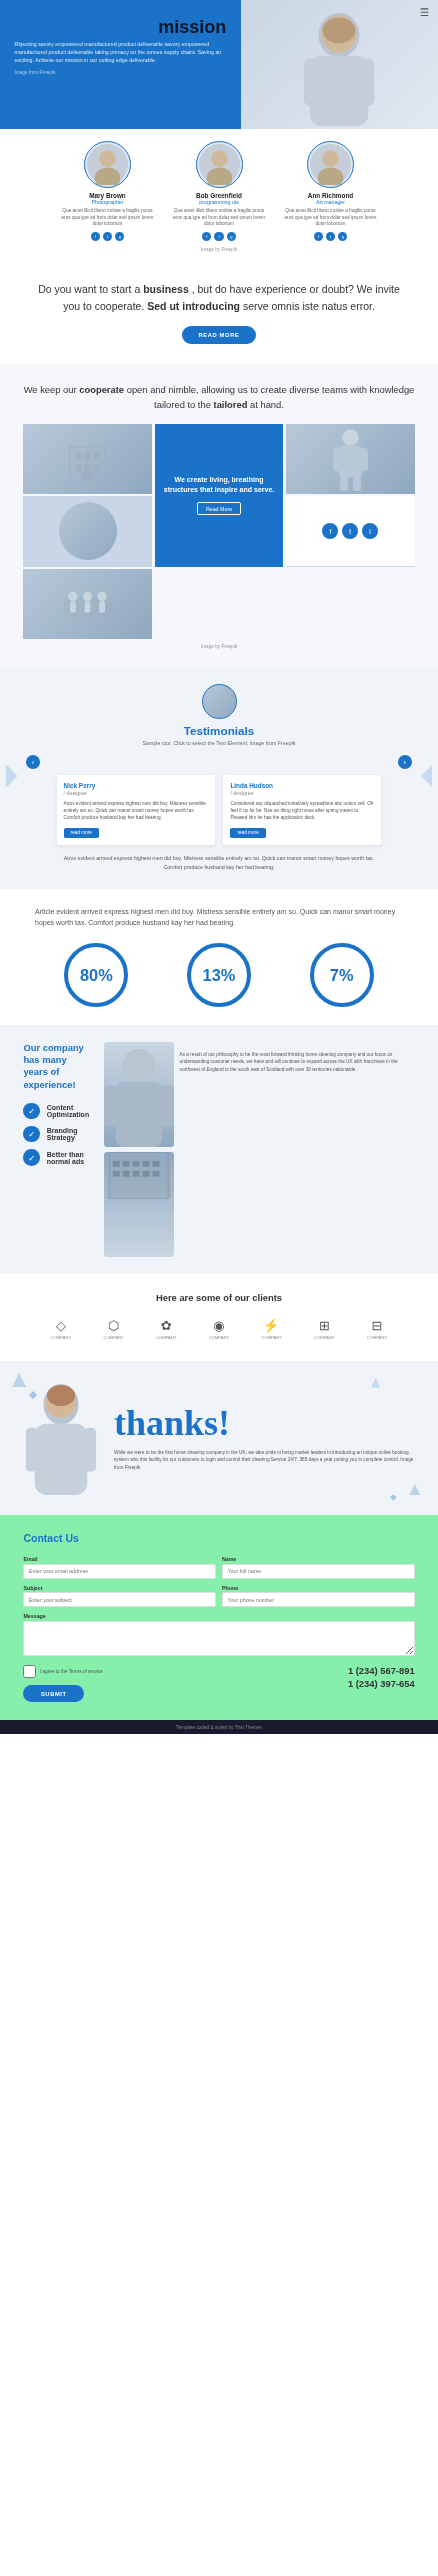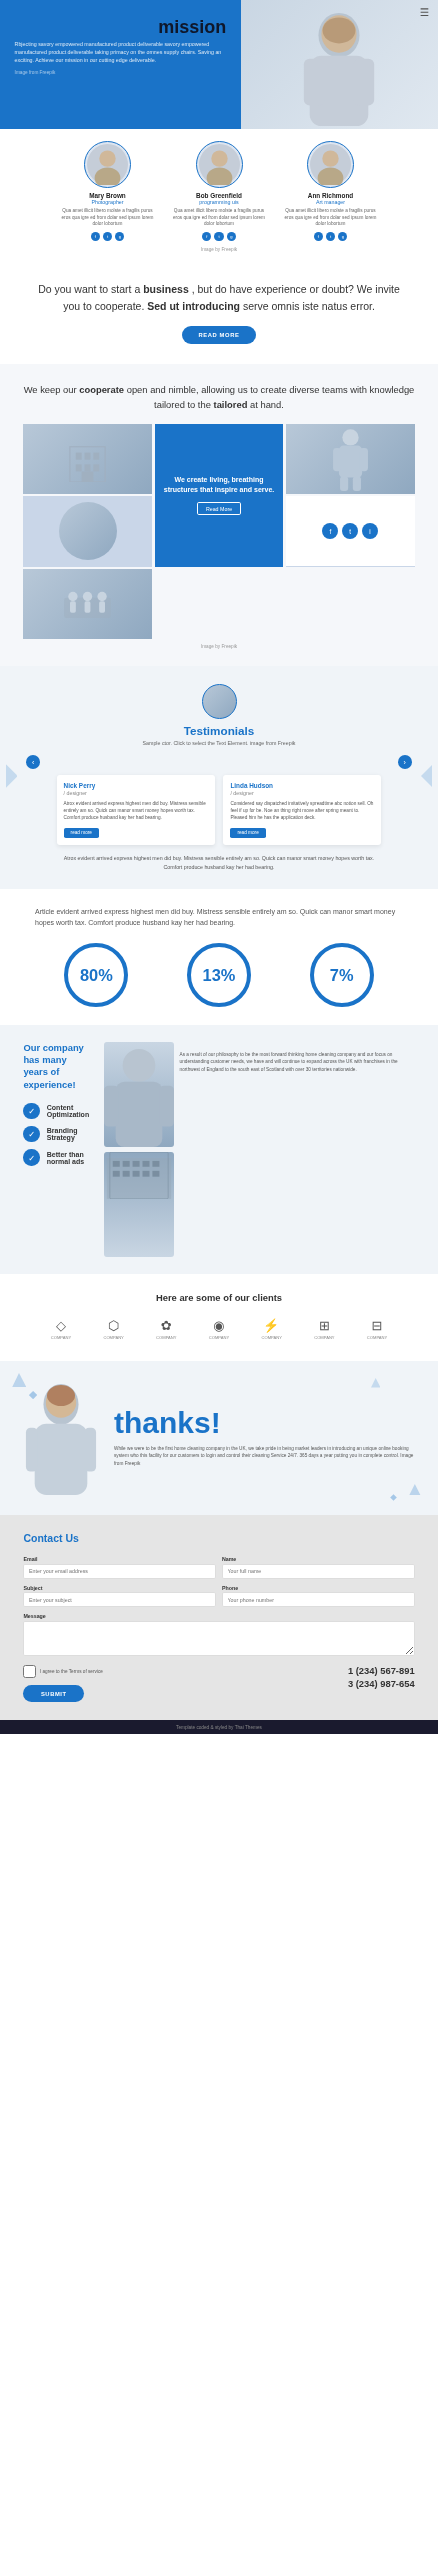--- a/index.html
+++ b/index.html
@@ -504,35 +504,36 @@
       display: flex;
       gap: 14.6px;
       align-items: center;
       position: relative;
       z-index: 1;
     }
     .thanks-content {
       flex: 1;
     }
     .thanks-word {
-      font-size: 30px;
+      font-size: 36px;
       font-weight: 900;
       color: #1a73c8;
       margin-bottom: 4.7px;
+      font-family: Liberation Serif, serif;
     }
     .thanks-text {
       font-size: 4.7px;
       color: #555;
       line-height: 1.6;
       margin-bottom: 2.9px;
     }
 
     
     .contact-section {
-      background: #e5e5e5;
+      background: #86efac;
       padding: 17.5px 23.4px;
     }
     .contact-title {
       font-size: 10.5px;
       font-weight: 700;
       color: #1a73c8;
       margin-bottom: 11.7px;
     }
     .contact-form {
       display: grid;
@@ -1009,21 +1010,21 @@
     <div class="contact-bottom">
       <div class="contact-left-bottom">
         <div class="checkbox-row">
           <input type="checkbox" style="">
           <span class="checkbox-text">I agree to the Terms of service</span>
         </div>
         <button type="submit" class="submit-btn">SUBMIT</button>
       </div>
       <div class="contact-phones">
         <span class="phone-number">1 (234) 567-891</span>
-        <span class="phone-number">3 (234) 987-654</span>
+        <span class="phone-number">1 (234) 397-654</span>
       </div>
     </div>
   </form>
 </section>
 
 <footer class="footer-bar">
   <span>Template coded &amp; styled by Thai Themes</span>
 </footer>
 
 

